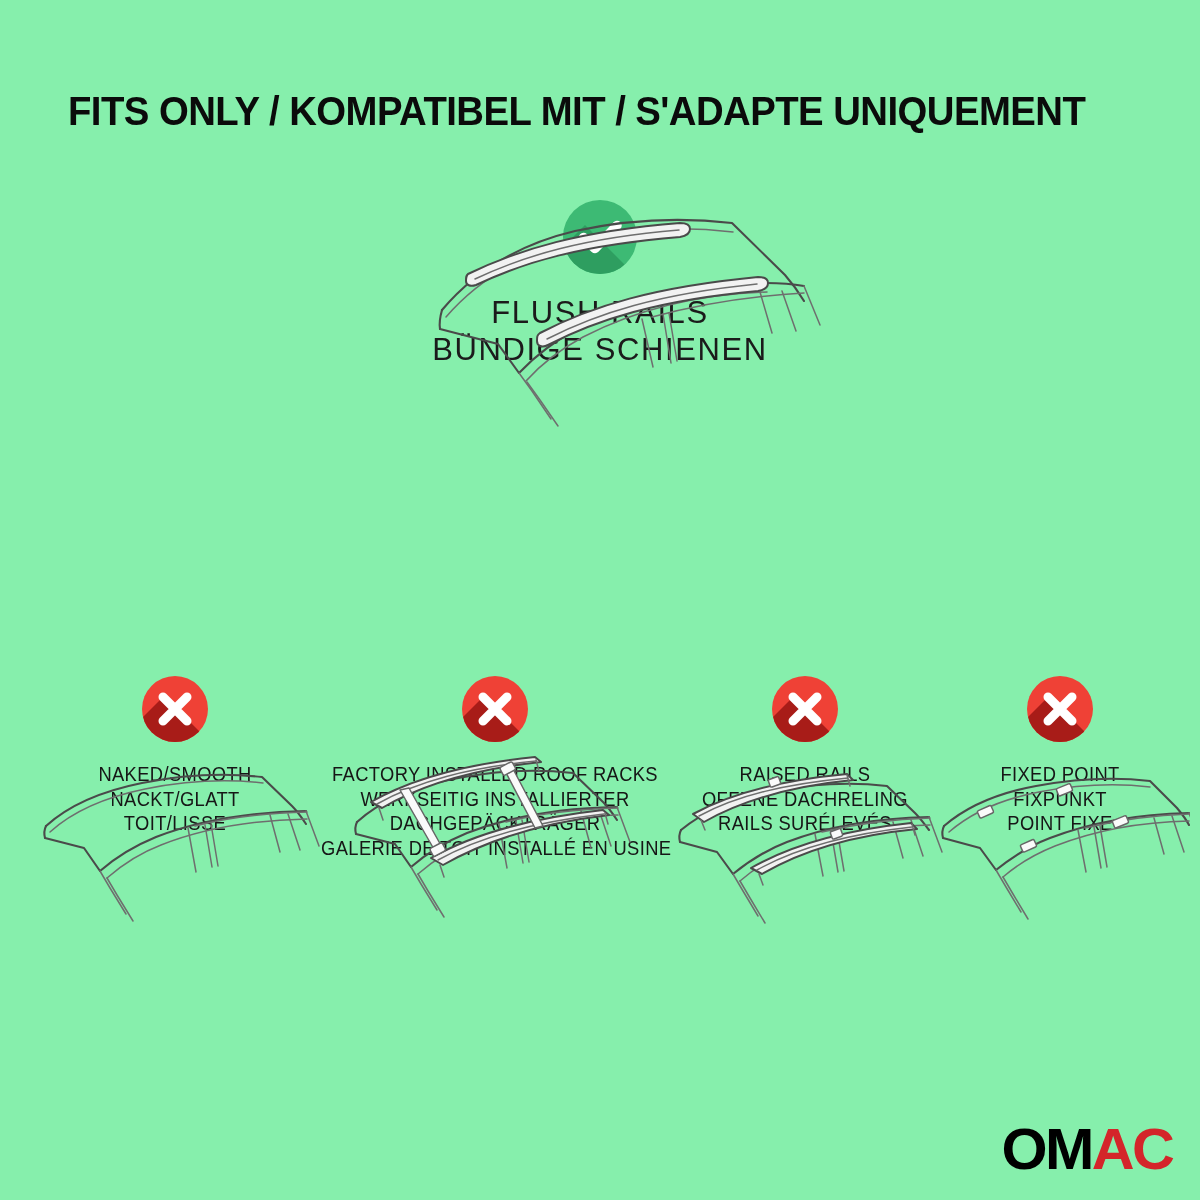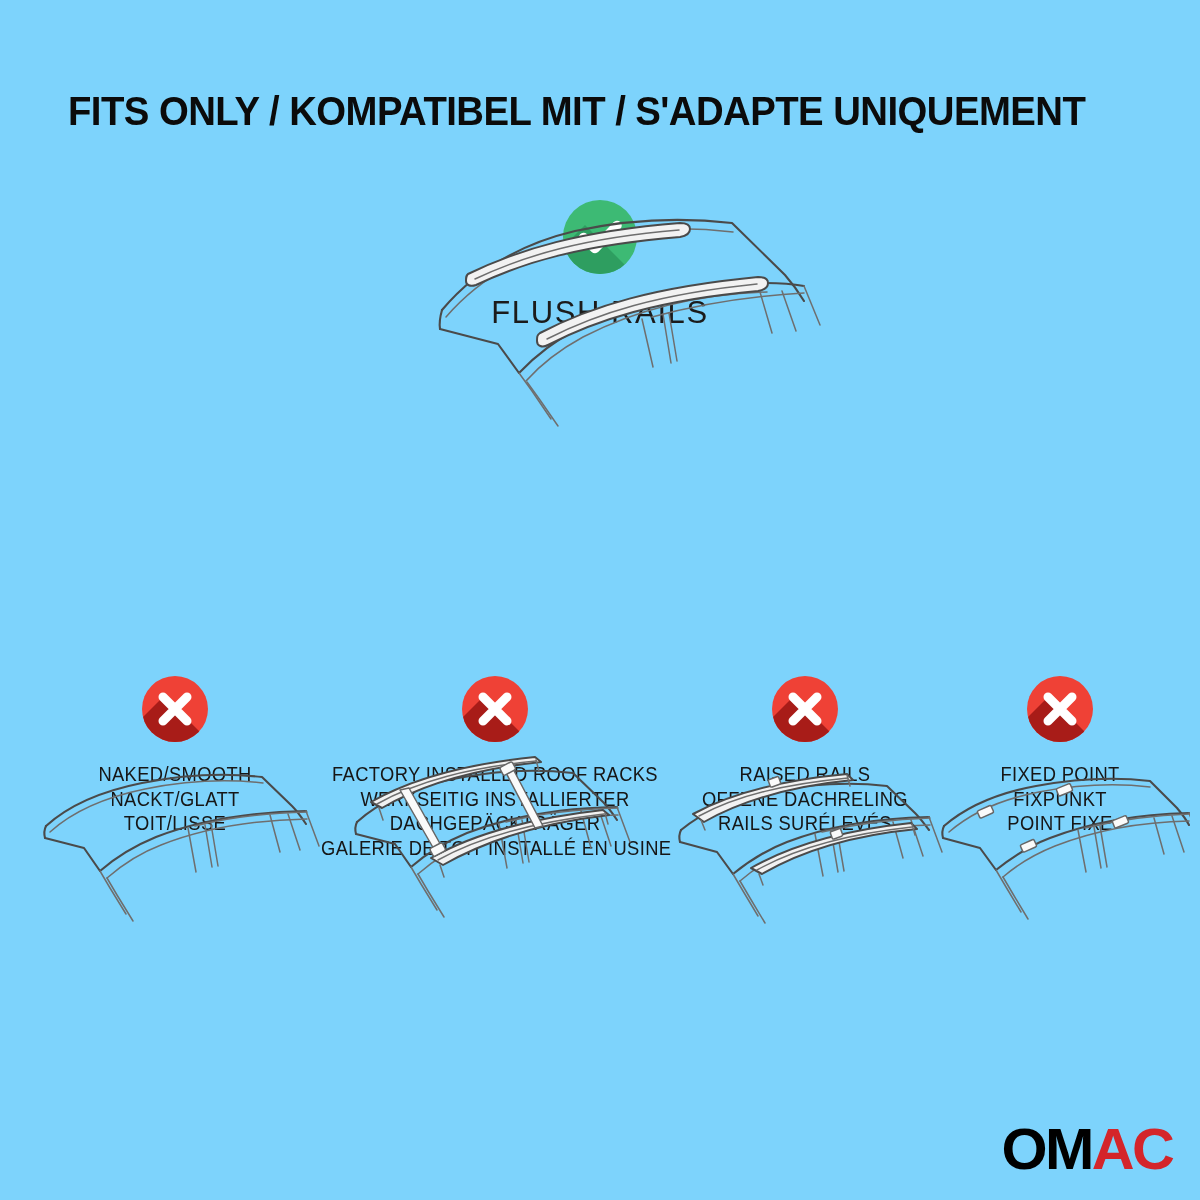--- a/index.html
+++ b/index.html
@@ -5,21 +5,21 @@
 <style>
   html, body {
     margin: 0;
     padding: 0;
     background: #ffffff;
   }
   #canvas {
     position: relative;
     width: 1200px;
     height: 1200px;
-    background: #7dd3fc;
+    background: #86efac;
     overflow: hidden;
     font-family: "Liberation Sans", sans-serif;
     -webkit-font-smoothing: antialiased;
   }
 
   
   .page-title {
     position: absolute;
     left: 68px;
     top: 88px;
@@ -178,20 +178,21 @@
 
     <div class="badge ok">
       <span class="shadow"></span>
       <svg viewBox="0 0 74 74" aria-hidden="true">
         <path d="M20.5 37.5 L32 48.5 L54 25.5" fill="none" stroke="#ffffff" stroke-width="9.5" stroke-linecap="round" stroke-linejoin="round"></path>
       </svg>
     </div>
 
     <div class="hero-text">
       <div>FLUSH RAILS</div>
+      <div>BÜNDIGE SCHIENEN</div>
     </div>
   </div>
 
   <div class="hero-art">
     <svg viewBox="0 0 450 230" width="450" height="230" aria-hidden="true">
 
       <path class="art-line" d="M62 105 C95 66 140 39 195 26 C250 14 300 12 352 18 L405 70 C412 78 418 86 424 96"></path>
       <path class="art-line" d="M62 105 C60 112 59 118 60 124"></path>
       <path class="art-line" d="M60 124 L118 139 L139 168"></path>
       <path class="art-line" d="M139 168 C156 150 176 135 199 123"></path>

